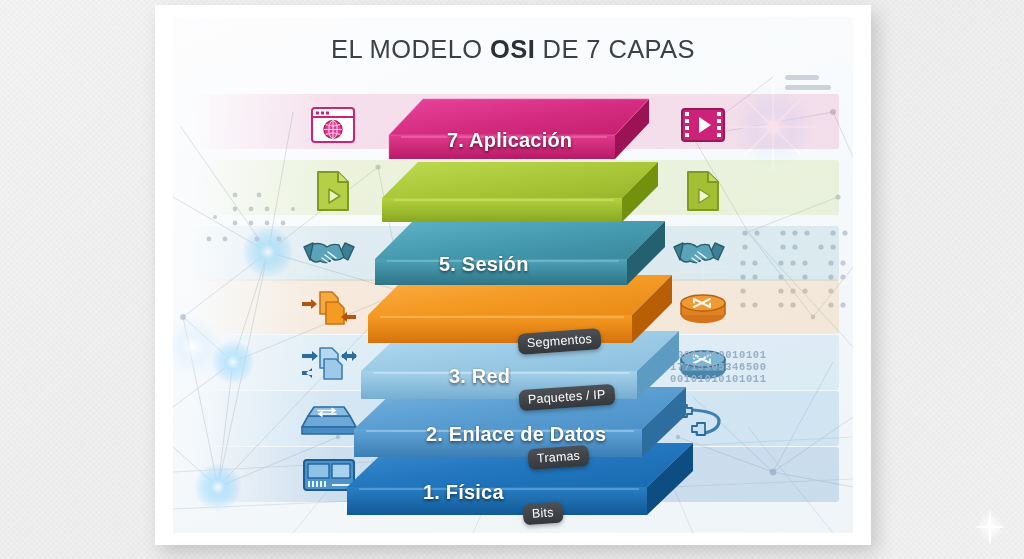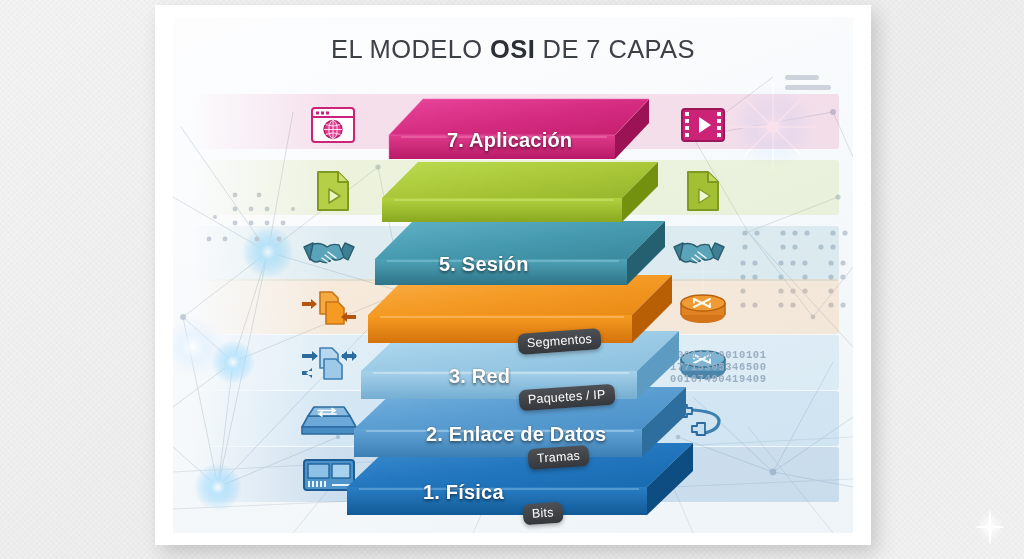--- a/index.html
+++ b/index.html
@@ -489,21 +489,21 @@
         <g fill="#c6e0f2" stroke="#2c6b9e" stroke-width="1.8" stroke-linejoin="round">
           <path d="M4 4 h8 v3 h5 v6 h-5 v3 h-8 z"></path>
           <path d="M30 36 h-8 v-3 h-5 v-6 h5 v-3 h8 z" transform="translate(0,-2)"></path>
         </g>
       </svg>
     </div>
 
     <div id="binary">
       <div>00011010010101</div>
       <div>17715305346500</div>
-      <div>00167490419409</div>
+      <div>00101010101011</div>
     </div>
 
     <div id="stack">
 
       <div class="slab" style="left:214px; top:80px; z-index:7;">
         <svg width="268" height="72" viewBox="0 0 268 72">
           <defs>
             <linearGradient id="t7" x1="0" y1="0" x2="1" y2="1">
               <stop offset="0%" stop-color="#e8459b"></stop>
                 <stop offset="55%" stop-color="#d42b80"></stop>

